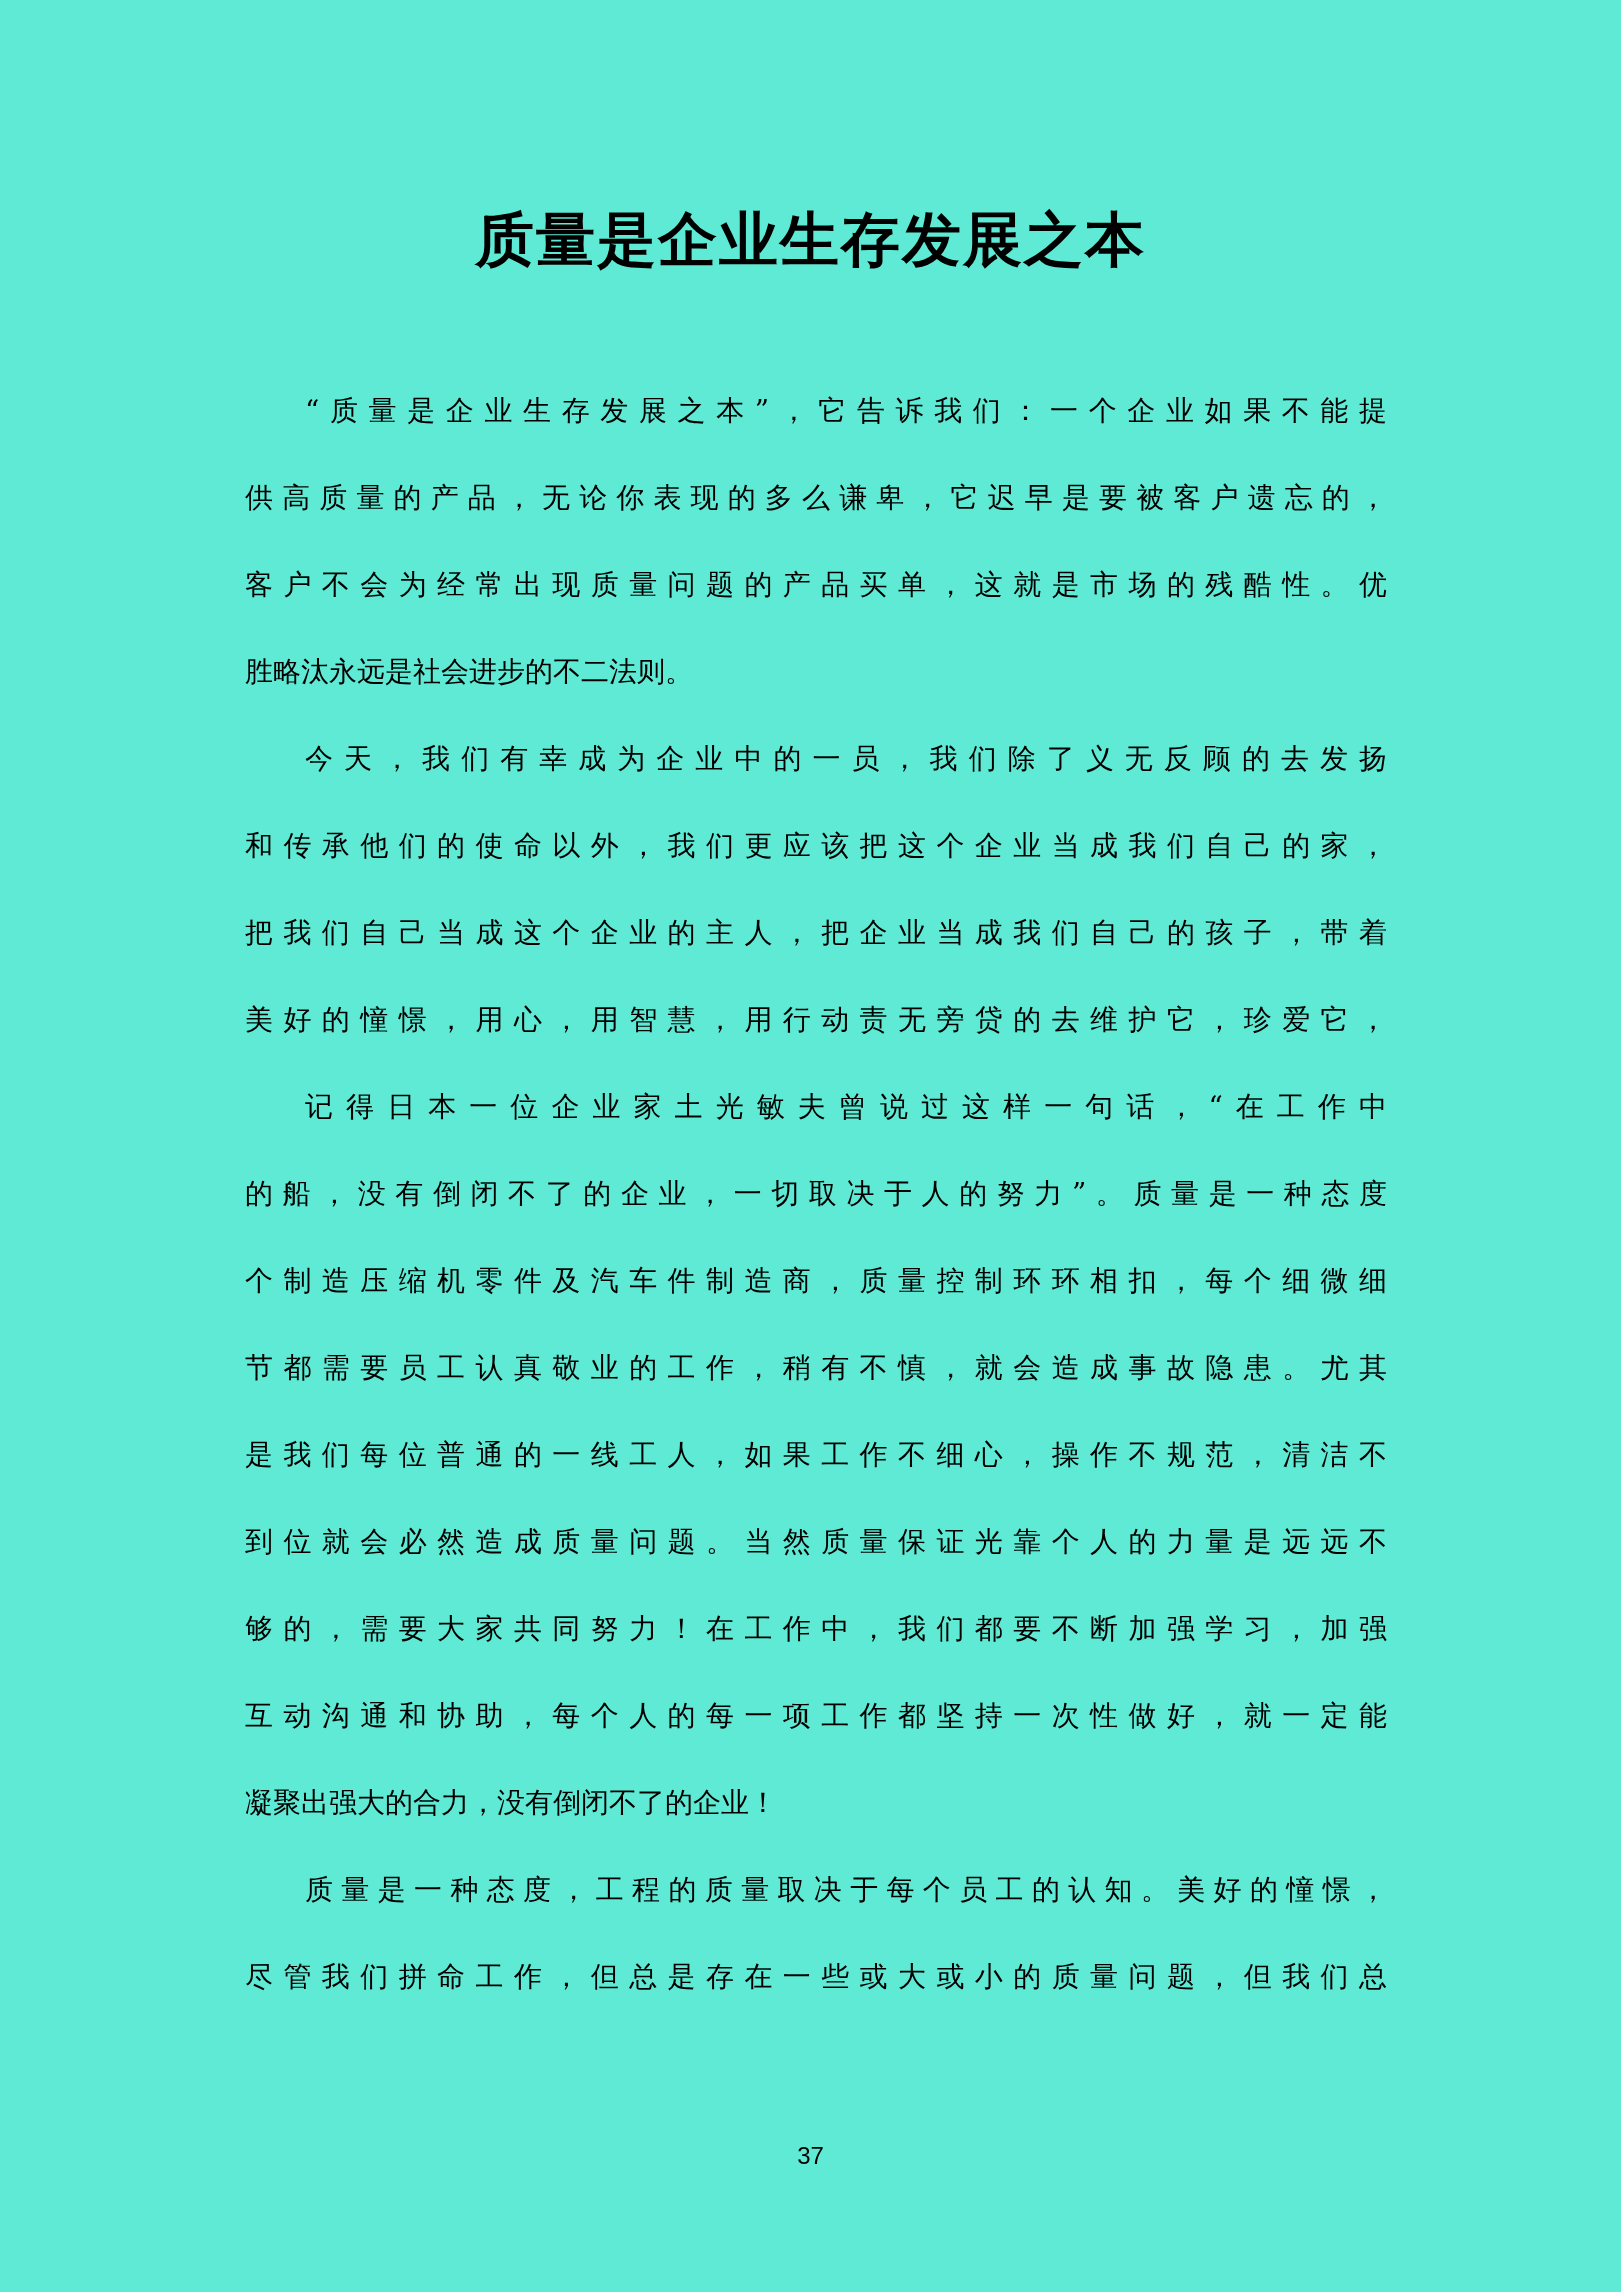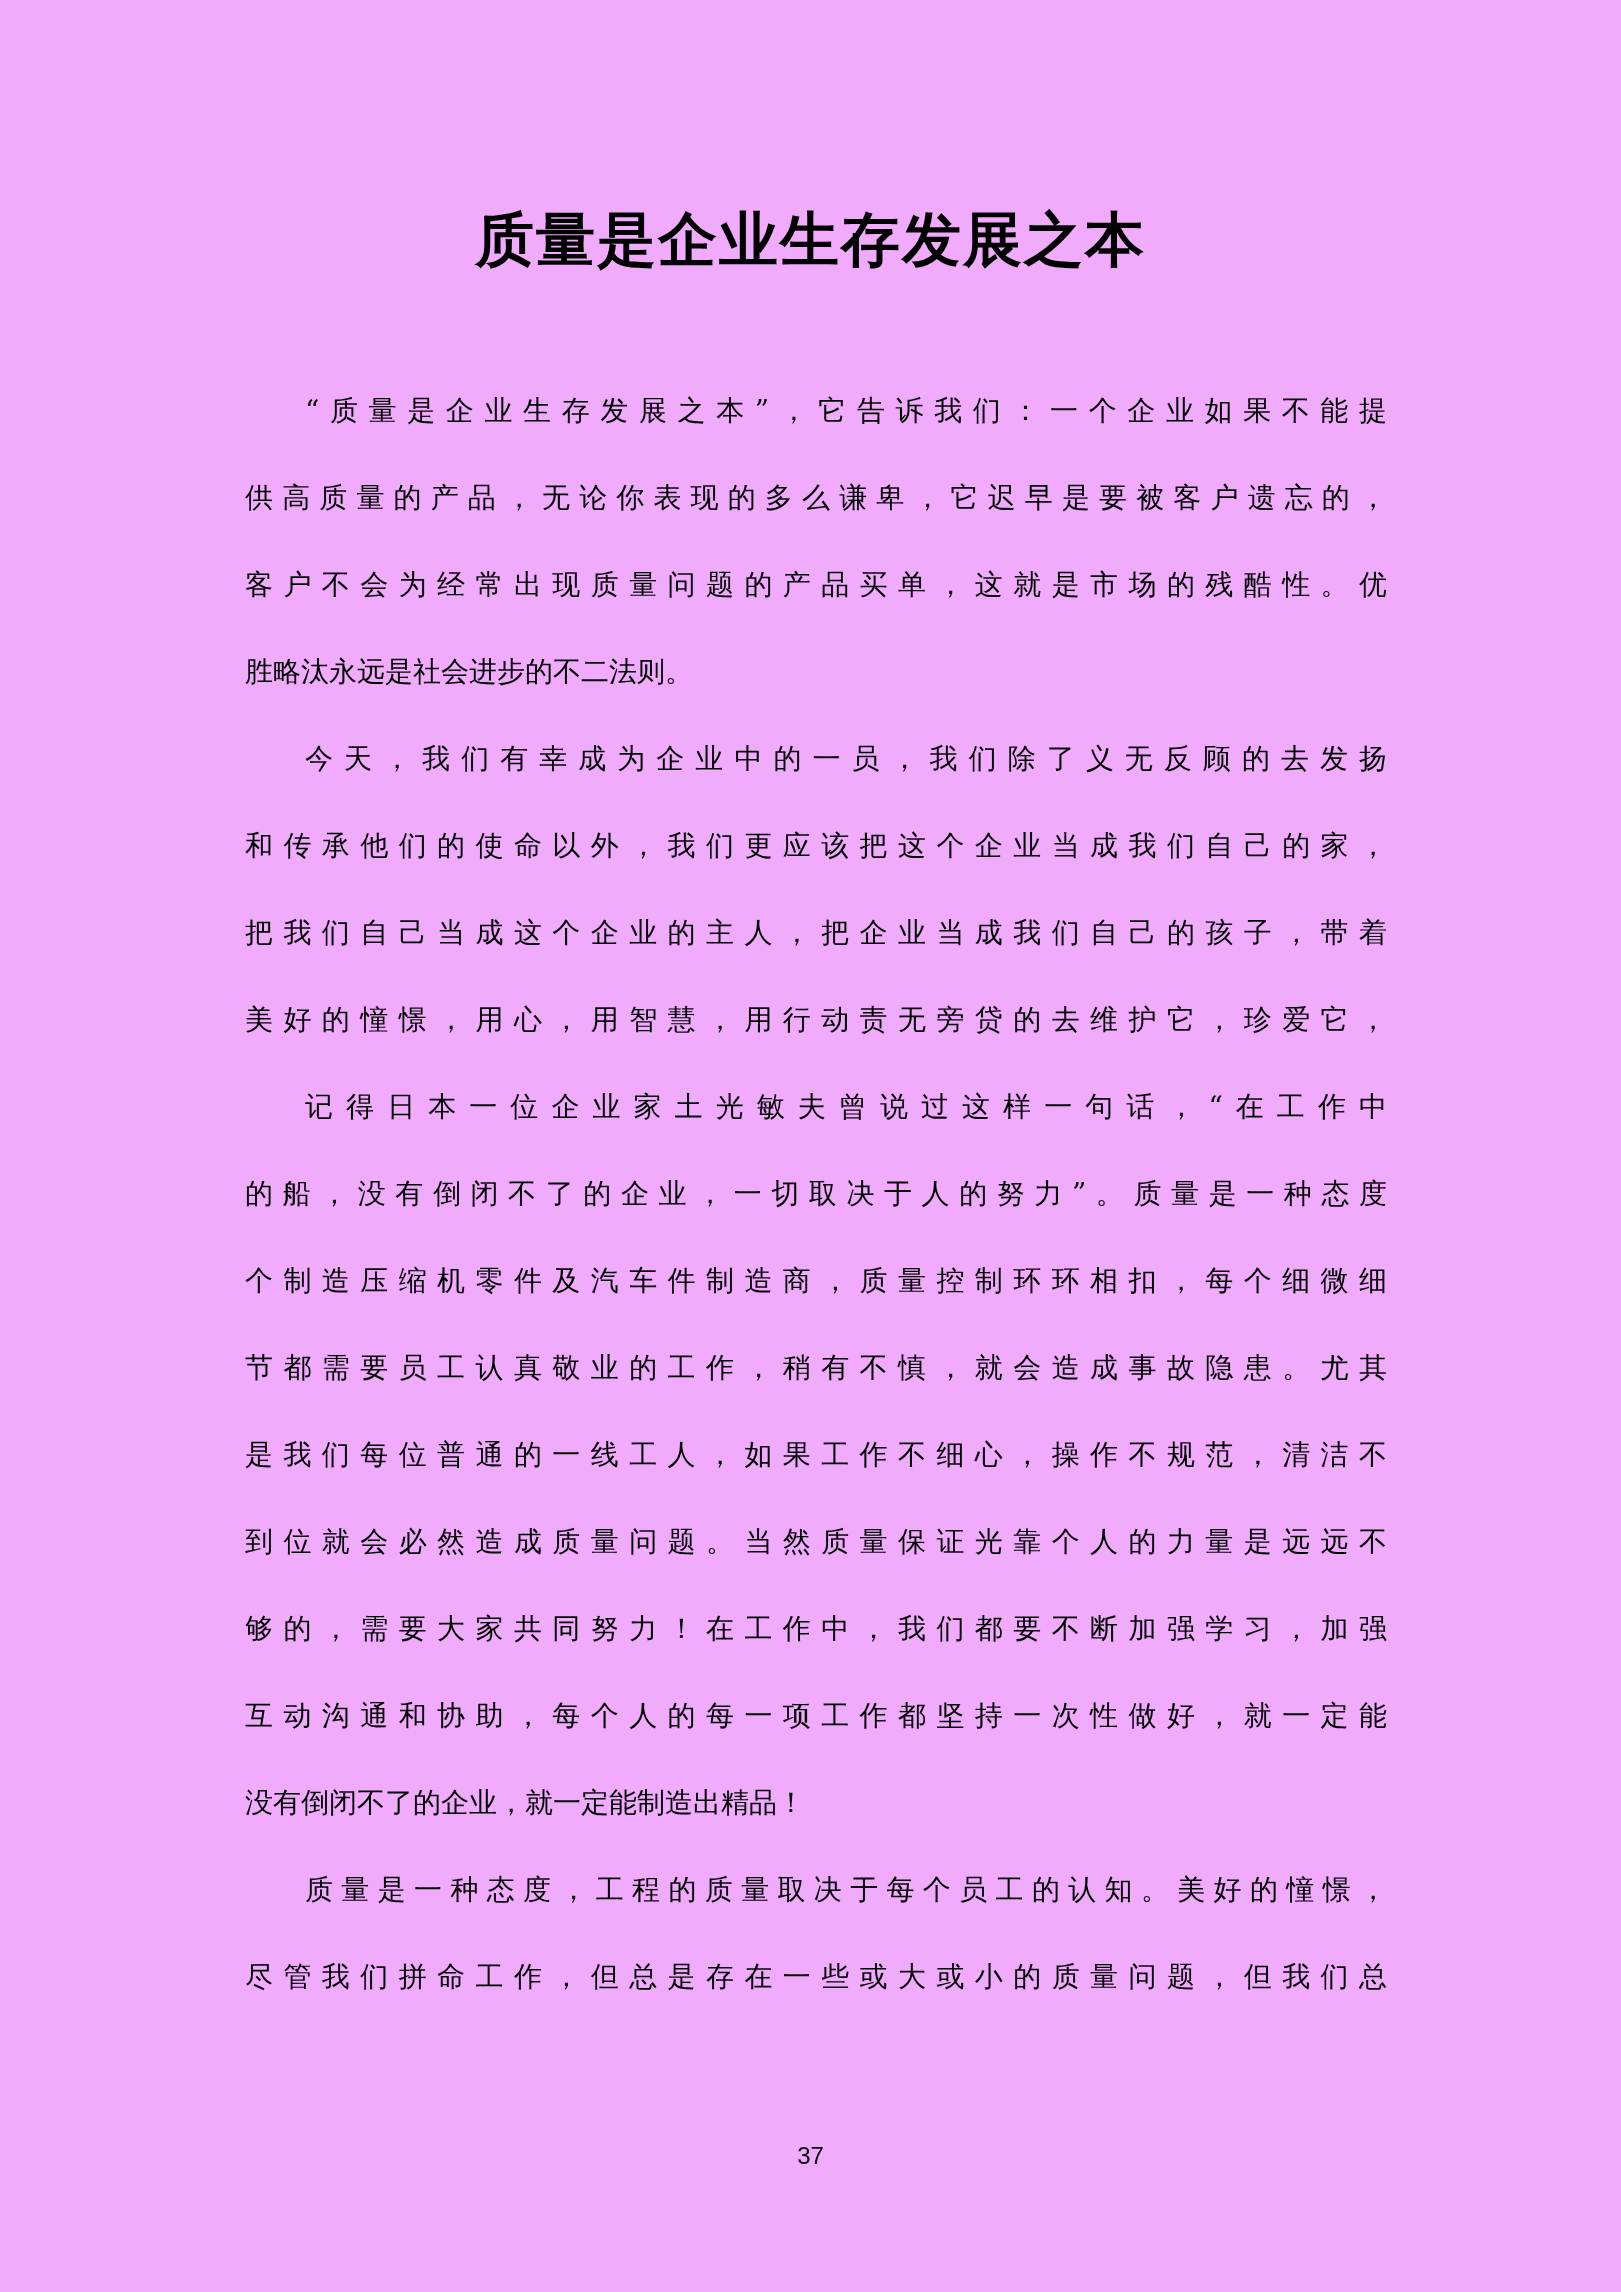--- a/index.html
+++ b/index.html
@@ -14,21 +14,21 @@
       overflow: hidden;
       font-family: "DejaVu Serif", "Liberation Serif", serif;
       color: #000000;
     }
     .page {
       position: absolute;
       left: 0;
       top: 0;
       width: 1621px;
       height: 2293px;
-      background: #f0abfc;
+      background: #5eead4;
     }
     .title {
       position: absolute;
       left: 0;
       top: 201px;
       width: 1621px;
       text-align: center;
       font-family: "DejaVu Sans", "Liberation Sans", sans-serif;
       font-weight: bold;
       font-size: 59px;
@@ -89,21 +89,21 @@
     <p class="line">美好的憧憬，用心，用智慧，用行动责无旁贷的去维护它，珍爱它，</p>
 
     <p class="line indent">记得日本一位企业家土光敏夫曾说过这样一句话，“在工作中</p>
     <p class="line">的船，没有倒闭不了的企业，一切取决于人的努力”。质量是一种态度</p>
     <p class="line">个制造压缩机零件及汽车件制造商，质量控制环环相扣，每个细微细</p>
     <p class="line">节都需要员工认真敬业的工作，稍有不慎，就会造成事故隐患。尤其</p>
     <p class="line">是我们每位普通的一线工人，如果工作不细心，操作不规范，清洁不</p>
     <p class="line">到位就会必然造成质量问题。当然质量保证光靠个人的力量是远远不</p>
     <p class="line">够的，需要大家共同努力！在工作中，我们都要不断加强学习，加强</p>
     <p class="line">互动沟通和协助，每个人的每一项工作都坚持一次性做好，就一定能</p>
-    <p class="line last">没有倒闭不了的企业，就一定能制造出精品！</p>
+    <p class="line last">凝聚出强大的合力，没有倒闭不了的企业！</p>
 
     <p class="line indent">质量是一种态度，工程的质量取决于每个员工的认知。美好的憧憬，</p>
     <p class="line">尽管我们拼命工作，但总是存在一些或大或小的质量问题，但我们总</p>
 
   </div>
 
   <div class="page-number">37</div>
 
 </div>
 

